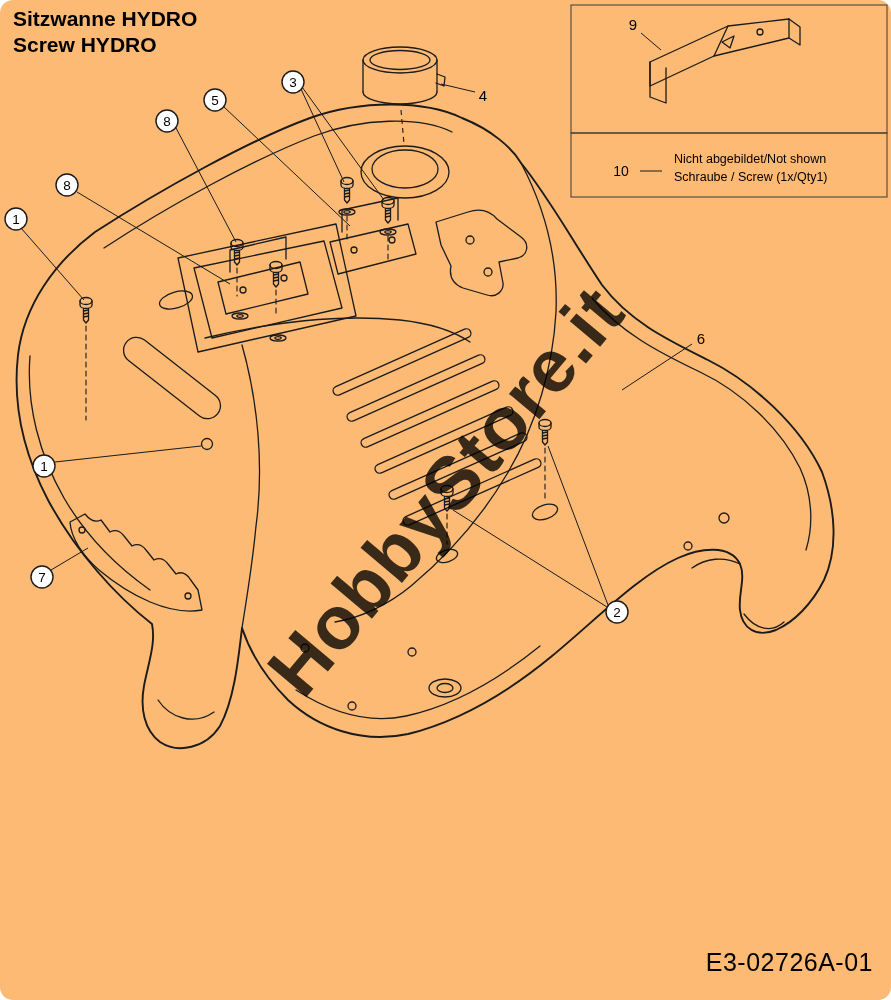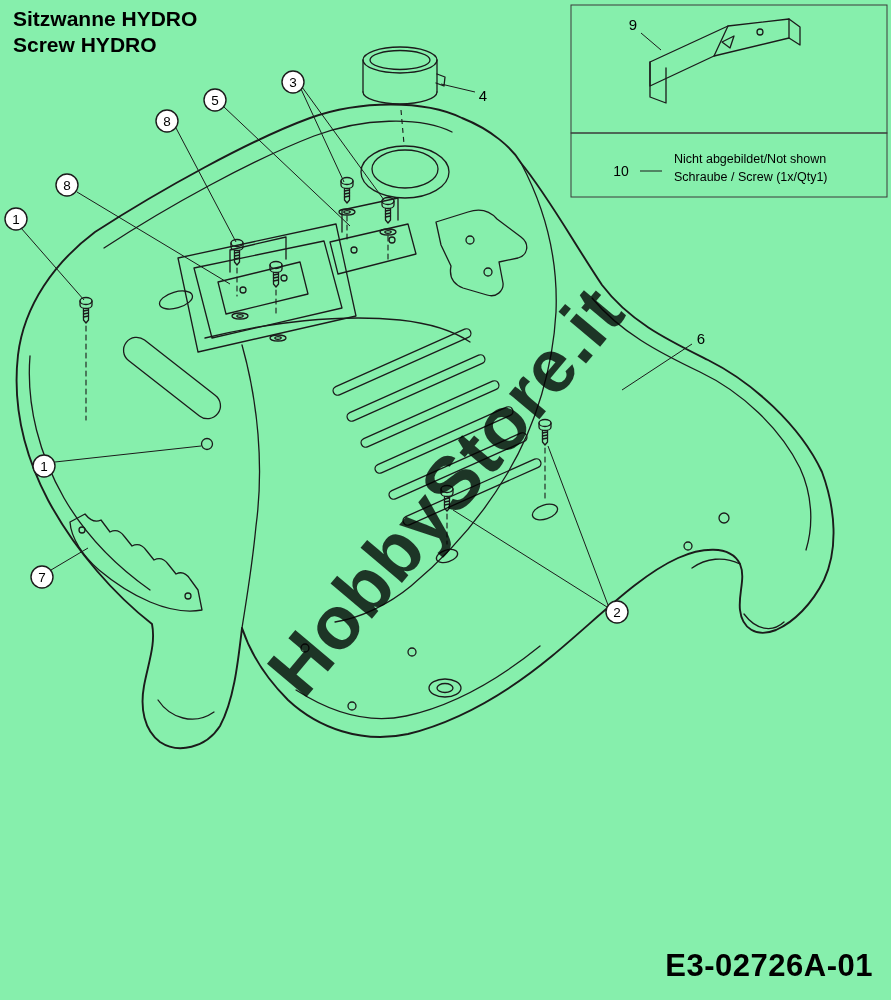--- a/index.html
+++ b/index.html
@@ -1,39 +1,40 @@
 <!DOCTYPE html>
 <html><head>
 <meta charset="utf-8">
 <style>
   html, body { margin: 0; padding: 0; background: #fff; }
   .page {
     position: relative;
     width: 891px;
     height: 1000px;
-    background: #86efac;
+    background: #fdba74;
     overflow: hidden;
     font-family: "Liberation Sans", sans-serif;
     color: #000;
+    border-radius: 13px;
   }
   .header {
     position: absolute;
     left: 13px;
     top: 6px;
     font-size: 21px;
     font-weight: bold;
     line-height: 26px;
     white-space: nowrap;
   }
   .part-code {
     position: absolute;
     right: 18px;
     top: 948px;
-    font-size: 31px;
-    font-weight: bold;
+    font-size: 25px;
+    font-weight: normal;
     letter-spacing: 0.5px;
   }
   svg.drawing {
     position: absolute;
     left: 0;
     top: 0;
   }
   svg text {
     font-family: "Liberation Sans", sans-serif;
     fill: #000;

